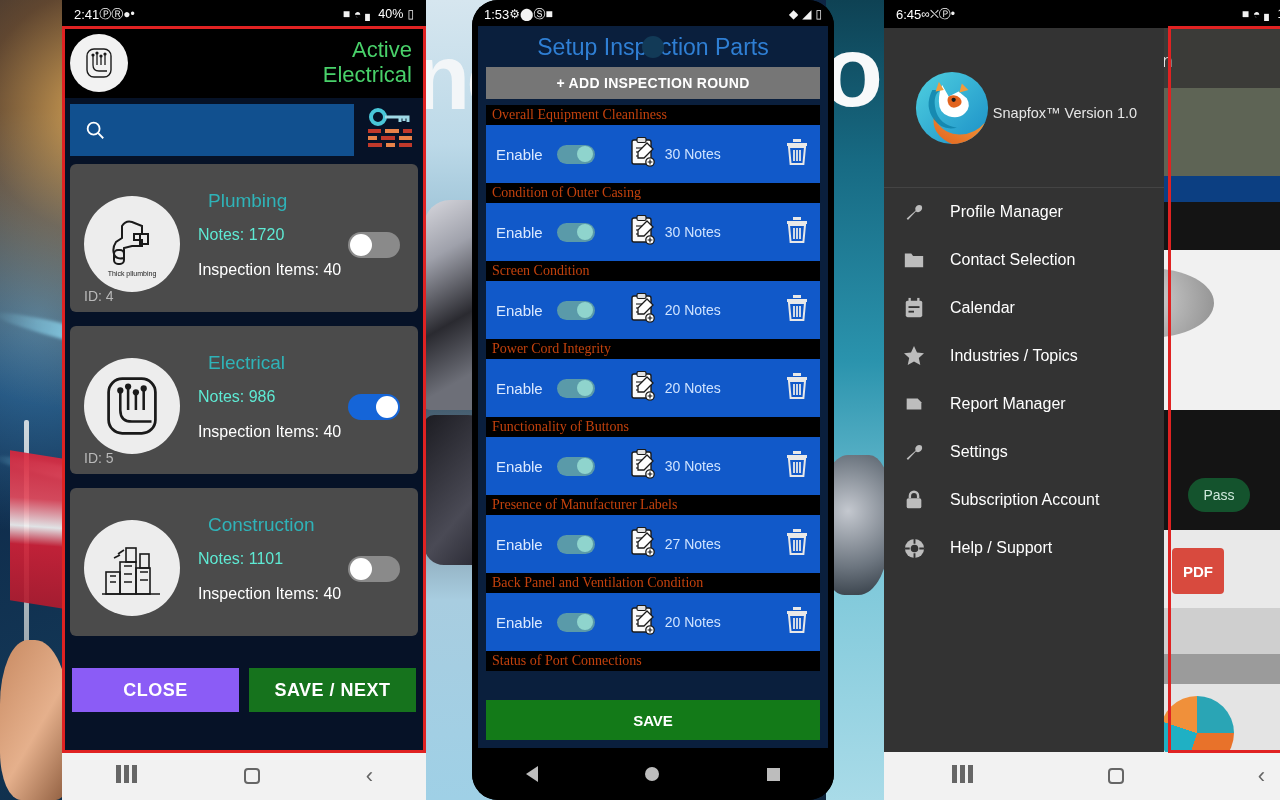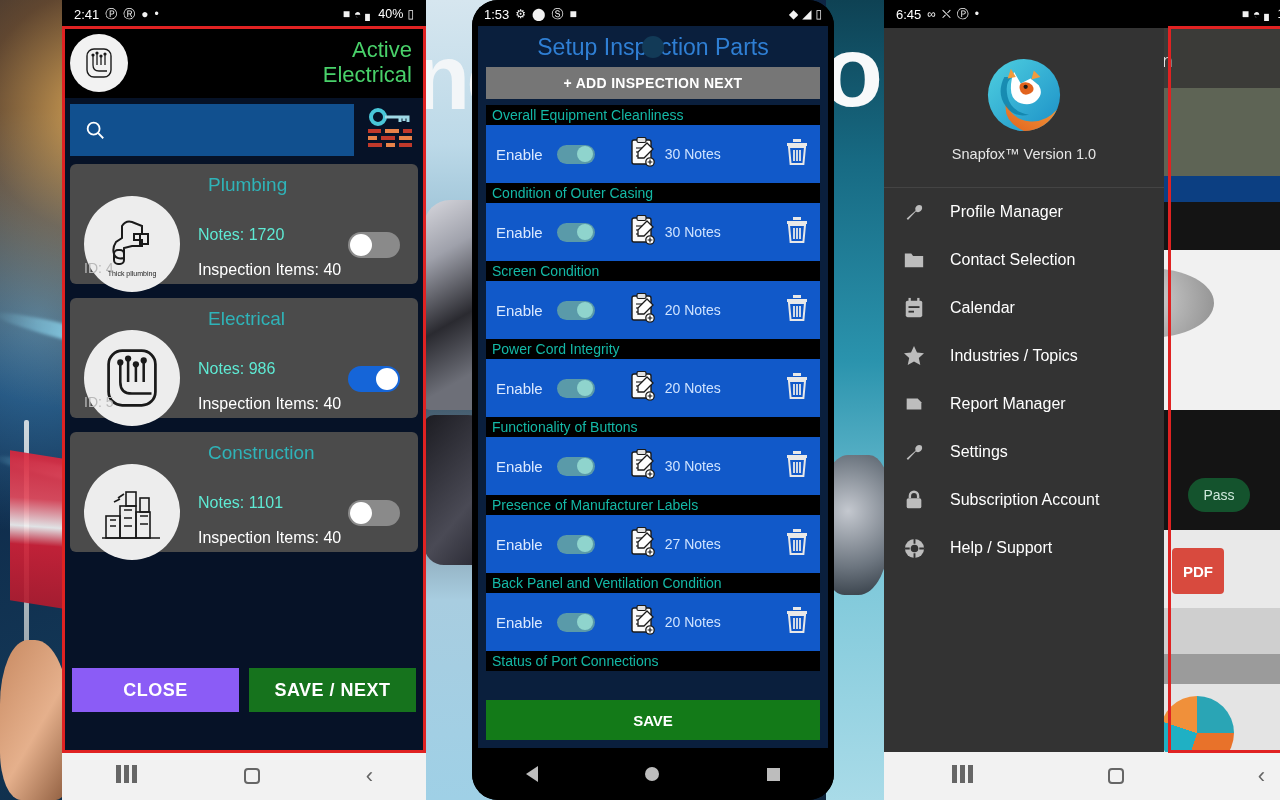--- a/index.html
+++ b/index.html
@@ -75,21 +75,21 @@
   
   .phone { position: absolute; overflow: hidden; }
 
   
   #phone1 { left: 62px; top: 0px; width: 364px; height: 800px; }
   #phone1 .screen-wrap { position: absolute; inset: 0; background: #000; }
   .status-bar {
     height: 28px; background: #000; color: #fff; display: flex; align-items: center;
     padding: 0 12px; font-size: 13px; gap: 6px;
   }
-  .status-left { display: flex; align-items: center; gap: 6px; }
+  .status-left { display: flex; align-items: center; }
   .status-right { margin-left: auto; display: flex; align-items: center; gap: 4px; font-size: 12.5px; }
   .si { font-size: 12px; line-height: 1; opacity: .95; }
 
   .redborder { position: absolute; border: 3px solid #e02222; pointer-events: none; }
 
   .p1-body { position: absolute; left: 0; right: 0; top: 28px; bottom: 48px; background: #061227; }
   .p1-header {
     height: 70px; background: #000; display: flex; align-items: center;
     padding: 0 14px 0 8px;
   }
@@ -100,21 +100,21 @@
   .p1-title { margin-left: auto; text-align: right; color: #49d16a; font-size: 22px; line-height: 1.12; }
   .searchrow { display: flex; align-items: center; padding: 6px 8px 4px 8px; gap: 8px; background:#061227;}
   .searchbox {
     flex: 1; height: 52px; background: #11508f; display: flex; align-items: center; padding-left: 14px;
   }
   .keybox { width: 56px; height: 52px; display: flex; flex-direction: column; align-items: center; justify-content: center; }
 
   .cards { padding: 4px 8px 0 8px; }
   .card {
     background: #4b4b4b; border-radius: 6px; margin-bottom: 14px; position: relative;
-    height: 120px; padding: 8px 10px;
+    height: 148px; padding: 24px 10px;
   }
   .card-title { color: #2fb3b8; font-size: 19px; text-align: left; margin-left: 128px; margin-top: 2px; }
   .card-ava {
     position: absolute; left: 14px; top: 32px; width: 96px; height: 96px; border-radius: 50%;
     background: #ededed; display: flex; align-items: center; justify-content: center; overflow:hidden;
   }
   .card-id { position: absolute; left: 14px; bottom: 8px; color: #b9b9b9; font-size: 14px; }
   .card-notes { position: absolute; left: 128px; top: 62px; color: #5eead4; font-size: 16px; }
   .card-items { position: absolute; left: 128px; top: 97px; color: #fff; font-size: 16px; }
   .switch {
@@ -148,21 +148,21 @@
   .p2-screen { position: absolute; left: 6px; right: 6px; top: 26px; bottom: 52px; background: #0a1f3d; }
   .punch { position: absolute; left: 50%; margin-left: -11px; top: 10px; width: 22px; height: 22px; border-radius: 50%; background: #123a57; }
   .p2-title { text-align: center; color: #2f7fd4; font-size: 23px; padding: 8px 0 6px 0; }
   .p2-addbtn {
     margin: 0 8px; height: 32px; background: #767676; color: #fff; font-size: 14px; font-weight: 700;
     display: flex; align-items: center; justify-content: center; letter-spacing: .3px;
   }
   .p2-list { margin: 6px 8px 0 8px; }
   .p2-item { background: #1159c9; }
   .p2-item-head {
-    background: #000; color: #14b8a6; font-size: 14px; padding: 2px 6px; font-weight: 400;
+    background: #000; color: #c2410c; font-size: 14px; padding: 2px 6px; font-weight: 400; font-family: Liberation Serif, serif;
   }
   .p2-item-row { display: flex; align-items: center; height: 58px; padding: 0 10px; }
   .p2-enable { color: #dbe9ff; font-size: 15px; }
   .sw2 { width: 38px; height: 19px; border-radius: 12px; background: #5a9aa9; position: relative; margin-left: 14px; }
   .sw2 .knob2 { position: absolute; top: 1.5px; right: 1.5px; width: 16px; height: 16px; border-radius: 50%; background: #8fd4cd; }
   .p2-notes { color: #cfe3ff; font-size: 14px; margin-left: 8px; text-align: center; }
   .clip { margin-left: 34px; }
   .trash { margin-left: auto; }
   .p2-save {
     position: absolute; left: 8px; right: 8px; bottom: 8px; height: 40px; background: #137a18;
@@ -174,21 +174,21 @@
   }
 
   
   #phone3 { left: 884px; top: 0px; width: 448px; height: 800px; }
   #phone3 .screen3 { position: absolute; inset: 0; background: #1a1a1a; }
   .p3-under { position: absolute; left: 0; right: 0; top: 28px; bottom: 48px; background: #b9b9b9; overflow: hidden; }
   .drawer {
     position: absolute; left: 0; top: 28px; width: 280px; bottom: 48px; background: #333333;
   }
   .drawer-head {
-    height: 160px; background: #333; display: flex; flex-direction: column; align-items: center; justify-content: center;
+    height: 160px; background: #333; display: flex; flex-direction: row; align-items: center; justify-content: center;
     border-bottom: 1px solid #444;
   }
   .fox-logo { width: 82px; height: 82px; }
   .drawer-ver { color: #e6e6e6; font-size: 14.5px; margin-top: 10px; }
   .drawer-item { display: flex; align-items: center; height: 48px; padding-left: 18px; gap: 24px; }
   .drawer-ico { width: 24px; height: 24px; display: flex; align-items: center; justify-content: center; flex: 0 0 auto; }
   .drawer-label { color: #fff; font-size: 16px; }
   .p3-nav {
     position: absolute; left: 0; right: 0; bottom: 0; height: 48px; background: #f2f2f2;
     display: flex; align-items: center; justify-content: space-around; color: #555;
@@ -385,21 +385,21 @@
       <div class="status-right">
         <span class="si">◆</span>
         <span class="si">◢</span>
         <span class="si">▯</span>
       </div>
     </div>
 
     <div class="p2-screen">
       <div class="punch"></div>
       <div class="p2-title">Setup Inspection Parts</div>
-      <div class="p2-addbtn">+ ADD INSPECTION NEXT</div>
+      <div class="p2-addbtn">+ ADD INSPECTION ROUND</div>
 
       <div class="p2-list">
 
         <div class="p2-item">
           <div class="p2-item-head">Overall Equipment Cleanliness</div>
           <div class="p2-item-row">
             <span class="p2-enable">Enable</span>
             <span class="sw2">
                 <span class="knob2"></span>
               </span>

